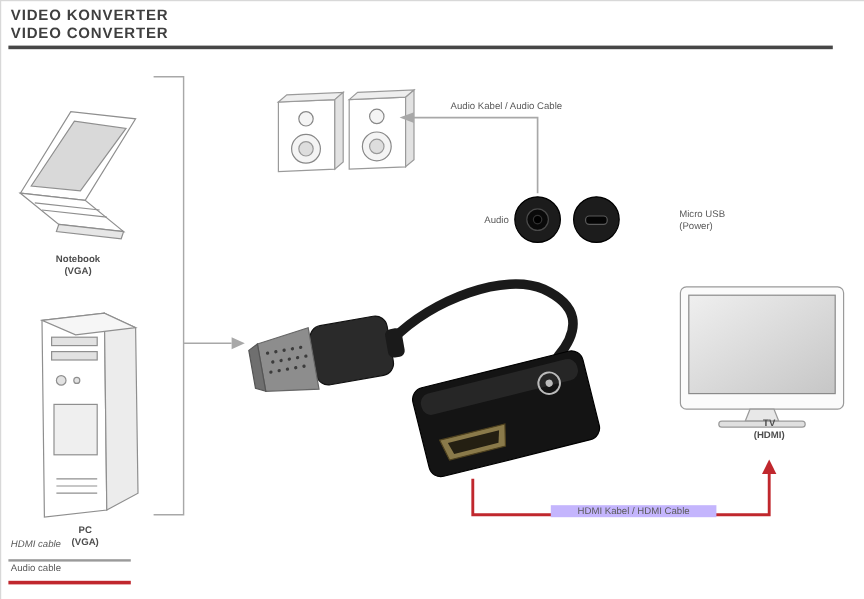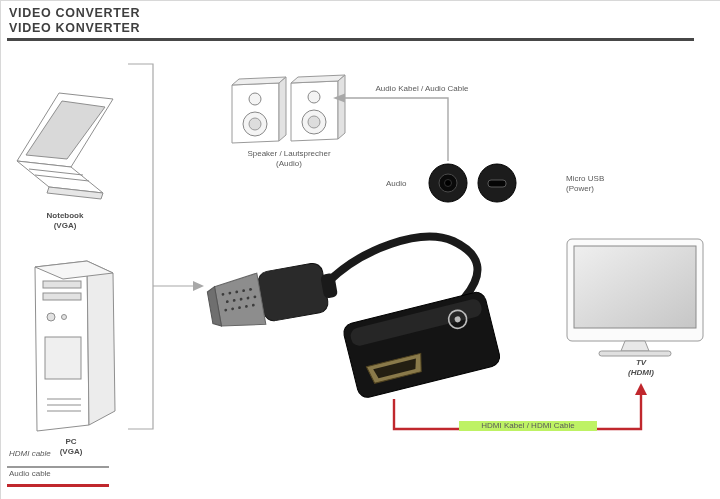--- a/index.html
+++ b/index.html
@@ -7,33 +7,33 @@
   #stage {
     position: relative; width: 720px; height: 499px;
     background: #fff; border: 1px solid #d8d8d8; overflow: hidden;
   }
   svg.diagram { position: absolute; left: 0; top: 0; }
   .title-block { position: absolute; left: 8px; top: 5px; z-index: 3; }
   .title-line { font-size: 12.5px; font-weight: bold; color: #3f3f3f; letter-spacing: 0.7px; line-height: 15px; }
   .title-rule { position: absolute; left: 6px; top: 37px; width: 687px; height: 3px; background: #474747; z-index: 3; }
   .lbl { position: absolute; font-size: 8px; color: #5a5a5a; line-height: 10px; z-index: 4; }
   .center { text-align: center; }
-  .right { }
+  .right { text-align: right; }
   .bold { font-weight: bold; color: #4d4d4d; }
-  .on-line { background: #bef264; padding: 0 4px; }
+  .on-line { background: #c4b5fd; padding: 0 4px; }
   .legend-line { position: absolute; left: 6px; width: 102px; z-index: 2; }
 </style>
 </head>
 <body>
 
 <div id="stage">
 
   <div class="title-block">
+    <div class="title-line">VIDEO KONVERTER</div>
     <div class="title-line">VIDEO CONVERTER</div>
-    <div class="title-line">VIDEO KONVERTER</div>
   </div>
   <div class="title-rule"></div>
 
   <svg class="diagram" width="720" height="499" viewBox="0 0 720 499">
     <defs>
       <linearGradient id="screenGrad" x1="0" y1="0" x2="1" y2="1">
         <stop offset="0" stop-color="#efefef"></stop>
         <stop offset="1" stop-color="#c6c6c6"></stop>
       </linearGradient>
     </defs>
@@ -149,36 +149,32 @@
   <div class="lbl center" style="left:16px; top:210px; width:96px;">
     <div class="bold">Notebook</div>
     <div class="bold">(VGA)</div>
   </div>
 
   <div class="lbl center" style="left:22px; top:436px; width:96px;">
     <div class="bold">PC</div>
     <div class="bold">(VGA)</div>
   </div>
 
-  <div class="lbl center" style="left:227px; top:148px; width:122px;">
-    <div>Speaker / Lautsprecher</div>
-    <div>(Audio)</div>
-  </div>
 
   <div class="lbl center" style="left:350px; top:83px; width:142px;">Audio Kabel / Audio Cable</div>
 
   <div class="lbl right" style="left:385px; top:178px; width:38px;">Audio</div>
 
   <div class="lbl" style="left:521px; top:173px; width:62px;margin-left:44px;">
     <div>Micro USB</div>
     <div>(Power)</div>
   </div>
 
 
-  <div class="lbl center" style="left:600px; top:357px; width:80px;font-style:italic;">
+  <div class="lbl center" style="left:600px; top:347px; width:80px;">
     <div class="bold">TV</div>
     <div class="bold">(HDMI)</div>
   </div>
 
   <div class="lbl center on-line" style="left:458px; top:420px; width:130px;">HDMI Kabel / HDMI Cable</div>
 
   <div class="lbl" style="left:8px; top:452px; width:100px;margin-top:16px;">Audio cable</div>
   <div class="legend-line" style="top:465px; height:2px; background:#9a9a9a;"></div>
   <div class="lbl" style="left:8px; top:448px; width:100px;font-style:italic;">HDMI cable</div>
   <div class="legend-line" style="top:483px; height:3px; background:#c0272d;"></div>

